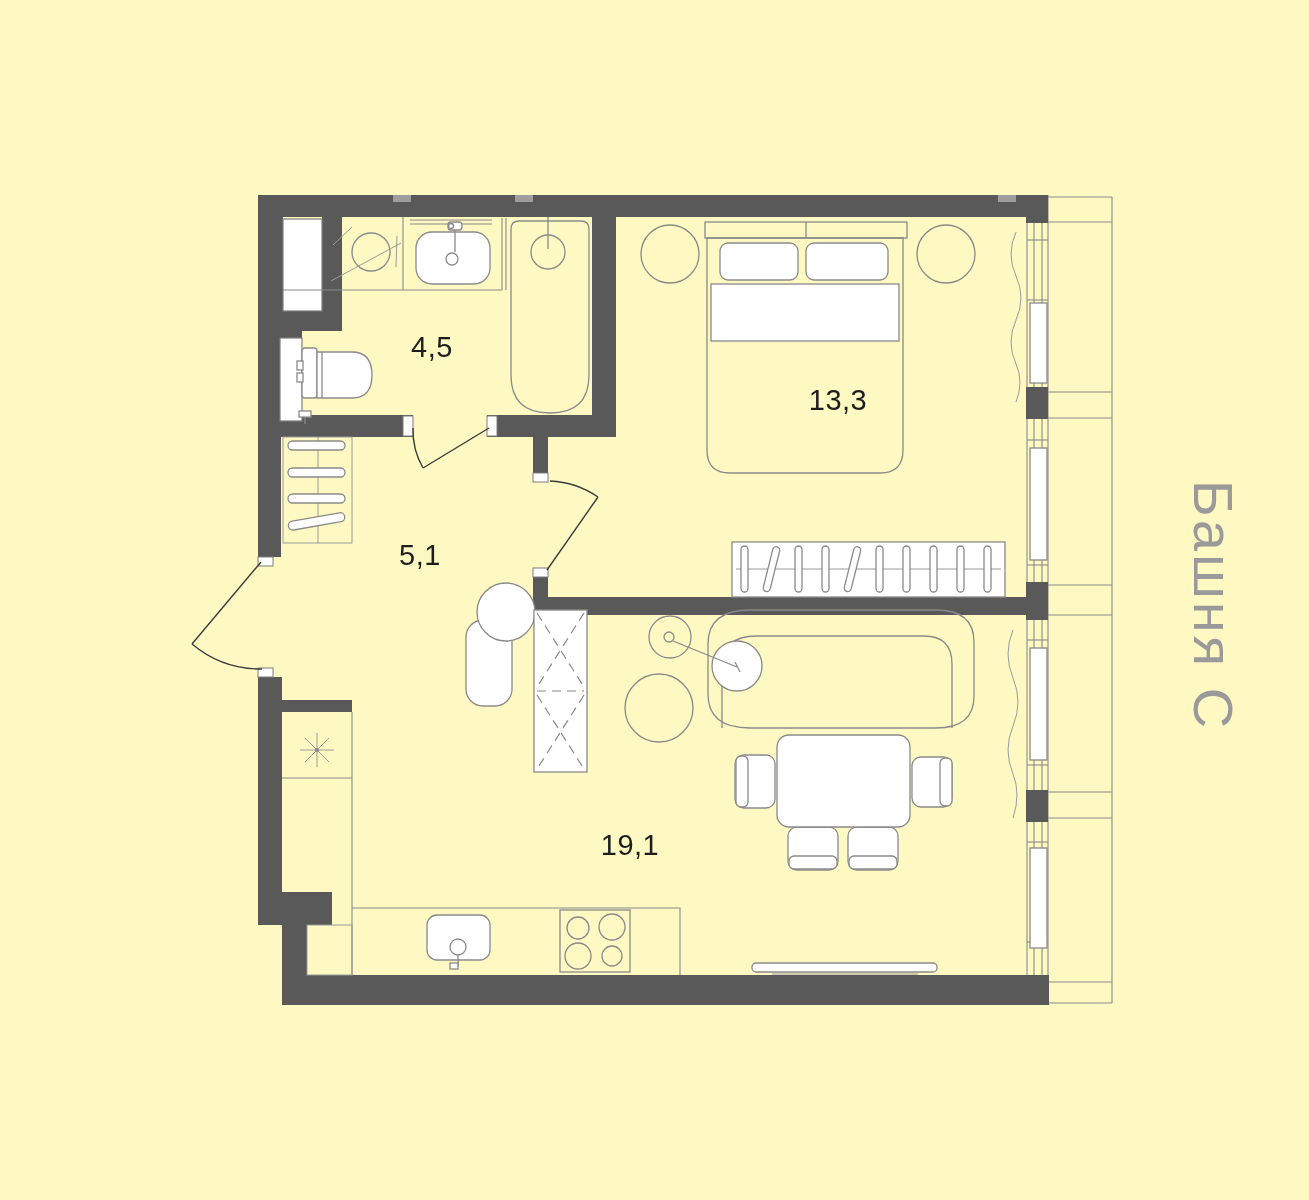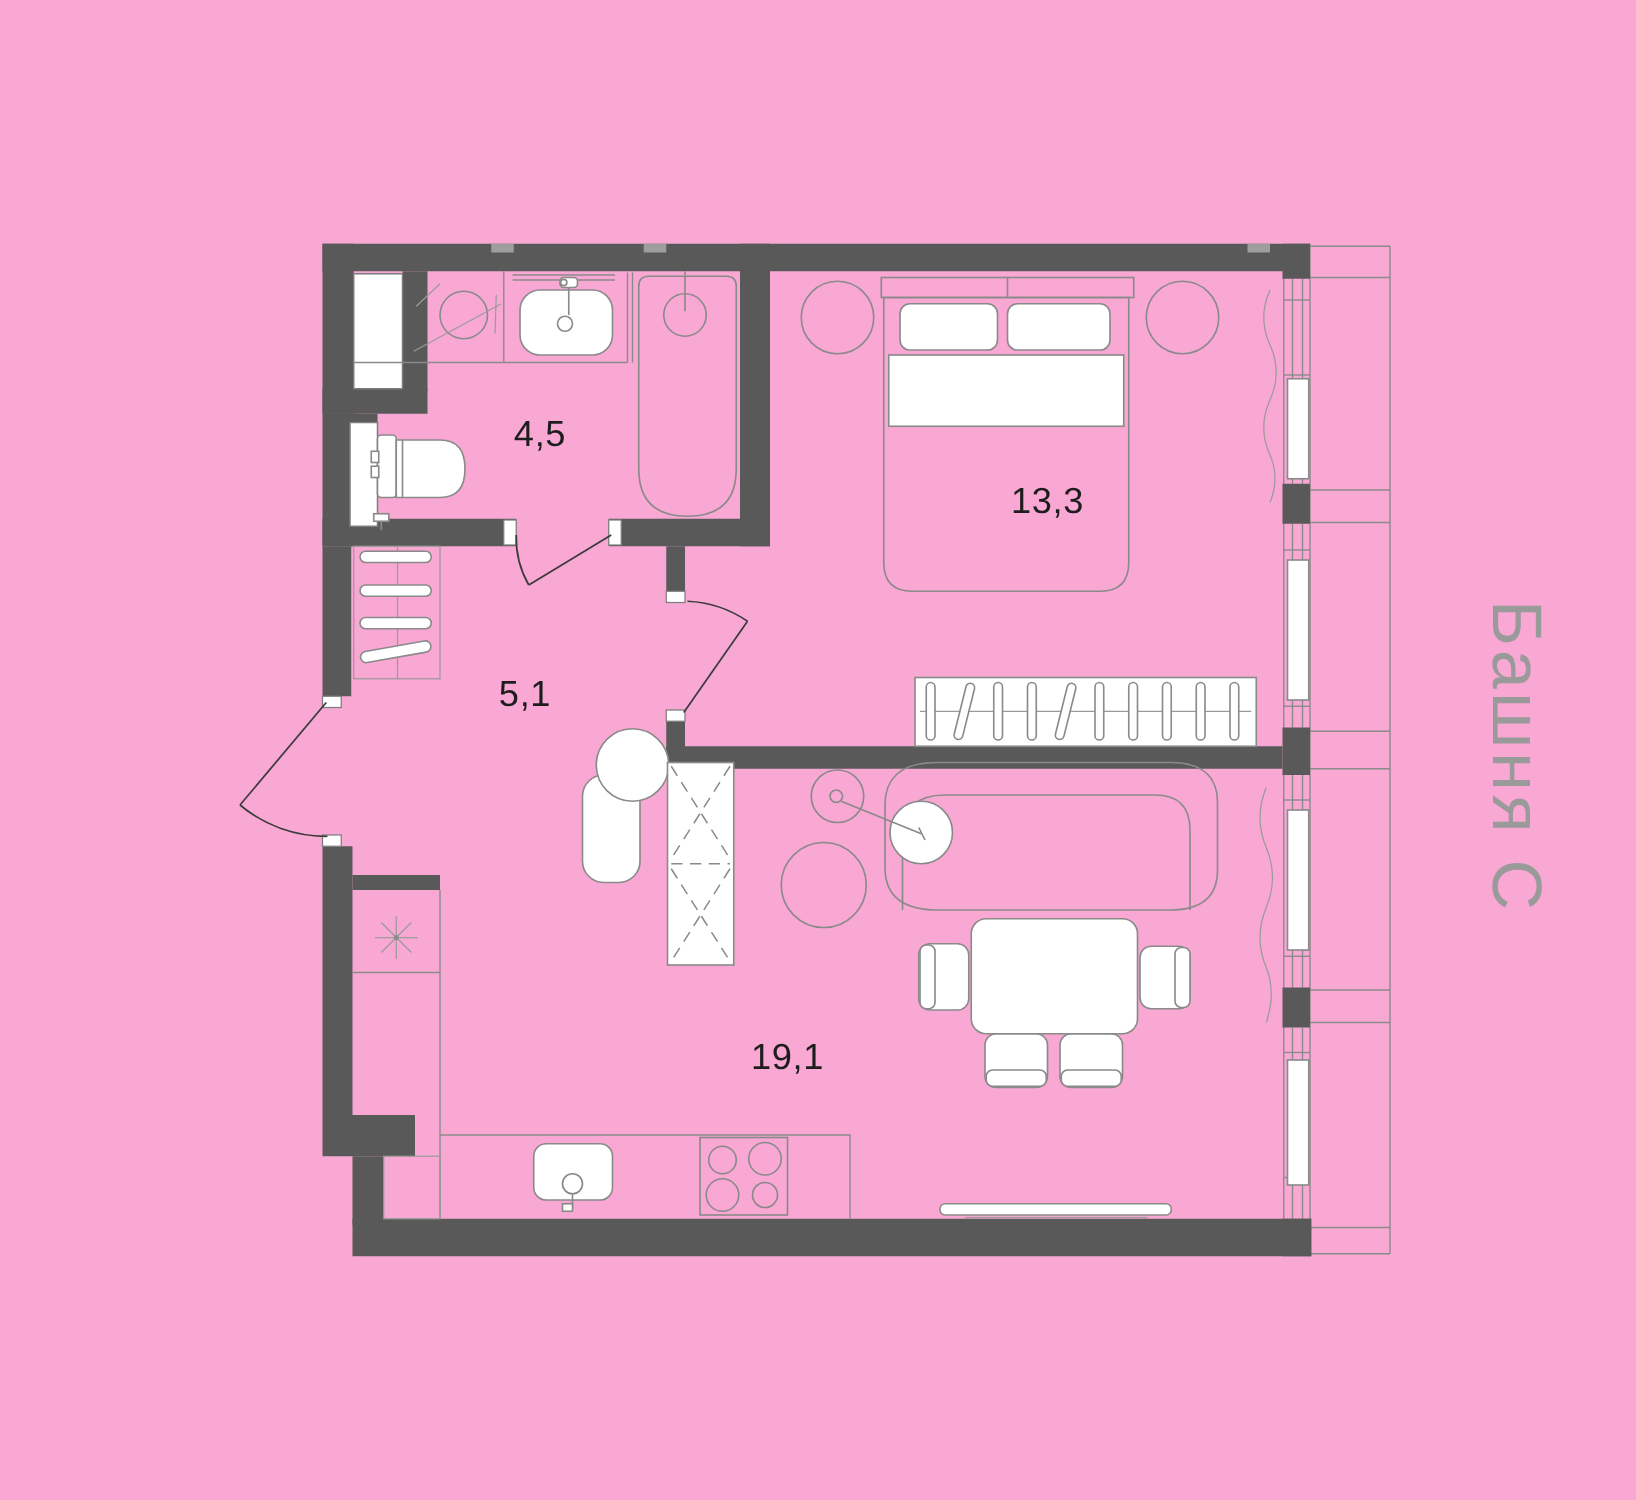--- a/index.html
+++ b/index.html
@@ -8,21 +8,21 @@
     background: #ffffff;
     width: 1309px;
     height: 1200px;
     overflow: hidden;
     font-family: "Liberation Sans", sans-serif;
   }
   #stage {
     position: relative;
     width: 1309px;
     height: 1200px;
-    background: #f9a8d4;
+    background: #fef9c3;
   }
   svg { display: block; }
   .wall   { fill: #595959; stroke: none; }
   .walltick { fill: #9e9e9e; }
   .jamb   { fill: #ffffff; stroke: #7d7d7d; stroke-width: 1; }
   .shaft  { fill: #ffffff; stroke: #7d7d7d; stroke-width: 1.2; }
   .thin   { fill: none; stroke: #8a8a8a; stroke-width: 1.1; }
   .thin2  { fill: none; stroke: #9a9a9a; stroke-width: 1; }
   .fix    { fill: #ffffff; stroke: #8a8a8a; stroke-width: 1.3; }
   .fixn   { fill: none;    stroke: #8a8a8a; stroke-width: 1.3; }

